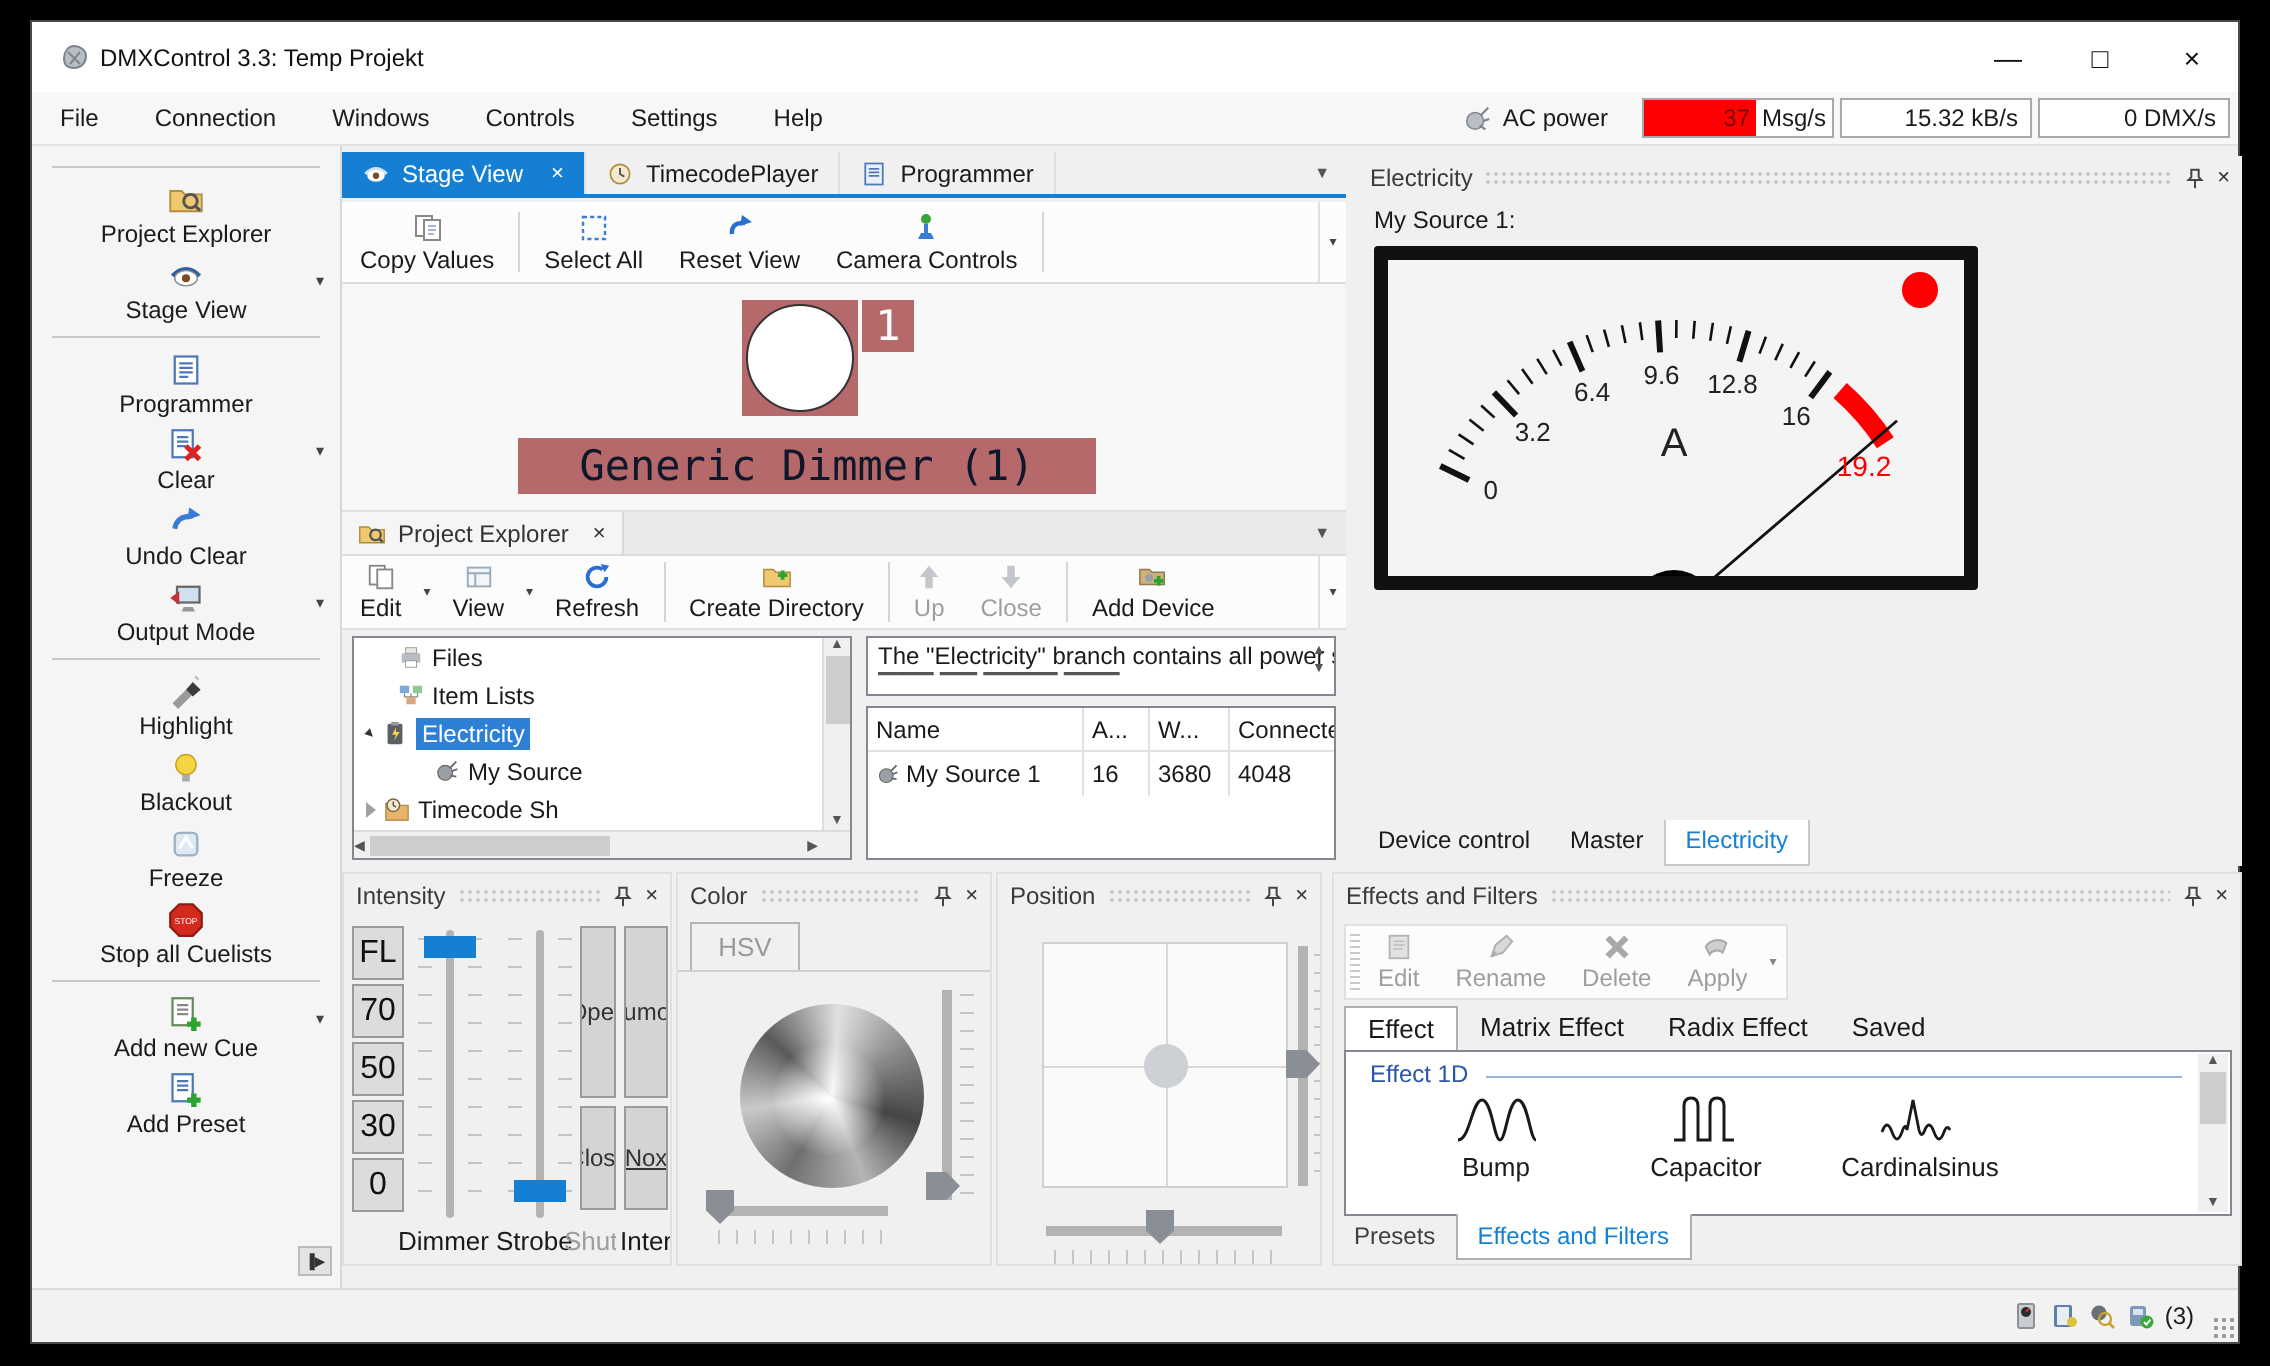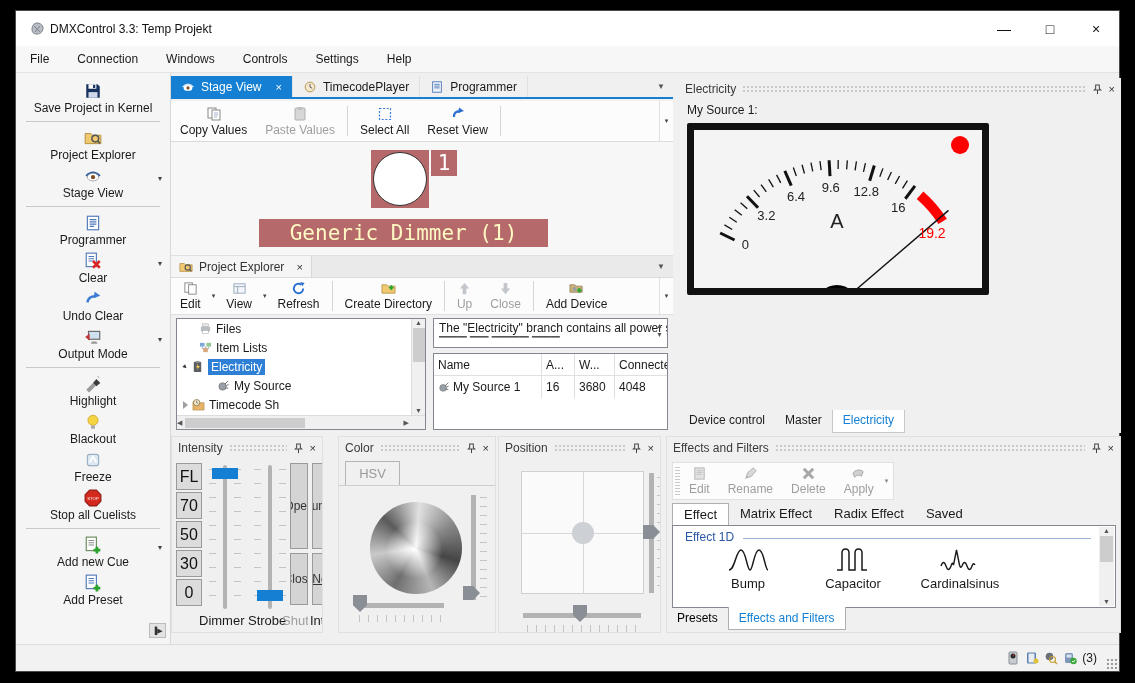--- a/index.html
+++ b/index.html
@@ -45,21 +45,21 @@
   .tbitem svg { margin-bottom:1px; }
   .tbitem.disabled { color:#9e9e9e; }
   .tbsep { width:1px; height:30px; background:#d5d5d5; margin:0 3px; }
   .tb-overflow { margin-left:auto; width:14px; height:100%; border-left:1px solid #e0e0e0; display:flex; align-items:center; justify-content:center; font-size:7px; color:#444; }
 
   
   #stage-canvas { position:absolute; left:155px; top:131px; width:502px; height:114px; background:#f7f7f7; border-bottom:1px solid #e0e0e0; overflow:hidden; }
   #fixture-body { position:absolute; left:200px; top:8px; width:58px; height:58px; background:#b5696b; }
   #fixture-circle { position:absolute; left:2px; top:2px; width:54px; height:54px; border-radius:50%; background:#fff; border:1px solid #333; }
   #fixture-num { position:absolute; left:260px; top:8px; width:26px; height:26px; background:#b5696b; color:#fff; font-family:"DejaVu Sans Mono", monospace; font-size:21px; text-align:center; line-height:26px; }
-  #fixture-name { position:absolute; left:88px; top:77px; width:289px; height:28px; background:#b5696b; color:#fef9c3; font-family:"DejaVu Sans Mono", monospace; font-size:21px; line-height:28px; text-align:center; white-space:nowrap; }
+  #fixture-name { position:absolute; left:88px; top:77px; width:289px; height:28px; background:#b5696b; color:#0f172a; font-family:"DejaVu Sans Mono", monospace; font-size:21px; line-height:28px; text-align:center; white-space:nowrap; }
 
   
   #pe-panel { position:absolute; left:155px; top:245px; width:502px; height:179px; background:#f0f0f0; }
   #pe-tabrow { height:22px; display:flex; align-items:center; background:#eaeaea; border-bottom:1px solid #dcdcdc; font-size:12px; color:#333; }
   #pe-tab { display:flex; align-items:center; gap:6px; padding:0 8px; height:100%; background:#f5f5f5; border-right:1px solid #d8d8d8; }
   #pe-tab .close { font-size:11px; margin-left:6px; }
   #pe-toolbar { height:37px; background:#fcfcfc; border-bottom:1px solid #e0e0e0; display:flex; align-items:center; }
   #pe-content { position:relative; height:118px; }
   #pe-tree { position:absolute; left:5px; top:3px; width:250px; height:112px; background:#fff; border:1px solid #828790; font-size:12px; color:#1a1a1a; overflow:hidden; }
   .tree-row { display:flex; align-items:center; height:19px; gap:4px; white-space:nowrap; }
@@ -86,21 +86,21 @@
   #elec-source { font-size:12px; color:#1a1a1a; padding:3px 8px 6px; }
   #meter { position:relative; margin-left:8px; width:302px; height:172px; background:#f4f4f4; border:7px solid #111; border-radius:2px; }
   #elec-tabs { position:absolute; left:0; bottom:0; height:23px; display:flex; font-size:12px; }
   .etab { padding:3px 10px; color:#1a1a1a; }
   .etab.active { background:#fff; color:#1580d3; border:1px solid #c8c8c8; border-top:none; }
 
   
   .bpanel { position:absolute; top:425px; height:197px; background:#f0f0f0; border:1px solid #e0e0e0; overflow:hidden; }
 
   
-  #int-panel { left:155px; width:152px; }
+  #int-panel { left:155px; width:165px; }
   .preset-btn { width:26px; height:27px; background:#dcdcdc; border:1px solid #9a9a9a; font-size:16px; color:#111; display:flex; align-items:center; justify-content:center; margin-bottom:2px; }
   .vslider-track { position:absolute; width:4px; background:#b3b3b3; border-radius:2px; }
   .vticks { position:absolute; width:7px; background:repeating-linear-gradient(to bottom, #c4c4c4 0 1px, transparent 1px 14px); }
   .hthumb-blue { position:absolute; width:26px; height:11px; background:#1580d3; }
   .tallbtn { position:absolute; background:#d4d4d4; border:1px solid #9a9a9a; font-size:12px; color:#333; display:flex; align-items:center; justify-content:center; overflow:hidden; }
   .int-label { position:absolute; bottom:4px; font-size:13px; color:#1a1a1a; white-space:nowrap; }
   .int-label.dim { color:#9e9e9e; }
 
   
   #color-panel { left:322px; width:158px; }
@@ -130,21 +130,21 @@
   .fxtab { padding:3px 11px; }
   .fxtab.active { background:#fff; border:1px solid #b0b0b0; border-bottom:none; }
   #fx-box { position:absolute; left:5px; top:88px; width:444px; height:83px; background:#fff; border:1px solid #828790; }
   #fx-group-title { position:absolute; left:12px; top:4px; font-size:12px; color:#2a56a5; background:#fff; padding-right:8px; }
   #fx-group-line { position:absolute; left:70px; right:24px; top:12px; height:1px; background:#9db4d8; }
   .fx-item { position:absolute; top:18px; width:110px; text-align:center; font-size:13px; color:#1a1a1a; }
   .fx-item svg { margin:0 auto 2px; }
   #fx-vscroll { position:absolute; right:1px; top:1px; width:15px; height:79px; background:#f0f0f0; font-size:7px; color:#555; text-align:center; }
   #fx-vthumb { width:13px; height:26px; background:#cdcdcd; margin:2px auto; }
   #fx-bottom-tabs { position:absolute; left:0px; bottom:2px; display:flex; font-size:12px; }
-  .fxb { padding:4px 10px; color:#000000; }
+  .fxb { padding:4px 10px; color:#404040; }
   .fxb.active { background:#fff; color:#1580d3; border:1px solid #b0b0b0; border-top:none; }
 
   
   #statusbar { position:absolute; left:0; bottom:0; width:100%; height:27px; background:#f2f2f2; border-top:1px solid #dcdcdc; display:flex; align-items:center; justify-content:flex-end; padding-right:22px; gap:5px; font-size:12px; color:#1a1a1a; }
   #grip { position:absolute; right:2px; bottom:2px; width:11px; height:11px; background-image:radial-gradient(#9a9a9a 1px, transparent 1.2px); background-size:4px 4px; }
 </style>
 </head>
 <body>
 
 <div id="app">
@@ -164,32 +164,38 @@
     </div>
   </div>
 
   <div id="menubar">
     <div class="menu-item">File</div>
     <div class="menu-item">Connection</div>
     <div class="menu-item">Windows</div>
     <div class="menu-item">Controls</div>
     <div class="menu-item">Settings</div>
     <div class="menu-item">Help</div>
+    <div id="menu-right">
+      <span id="acpower">
+        <svg width="15" height="15" viewBox="0 0 16 16">
+            <circle cx="7" cy="9" r="4.5" fill="#b9bec5" stroke="#7d848c" stroke-width=".8"></circle>
+            <path d="M10 6l4-4M11.5 9l3-1M9.5 11.5l3 2" stroke="#7d848c" stroke-width="1.2" fill="none"></path>
+          </svg>
+        <span>AC power</span>
+      </span>
+      <div class="statbox" id="msgbox">
+        <span id="msg-red">37</span>
+        <span id="msg-unit">Msg/s</span>
+      </div>
+      <div class="statbox">15.32 kB/s</div>
+      <div class="statbox">0 DMX/s</div>
+    </div>
   </div>
 
   <div id="sidebar">
-    <div class="sb-item">
-      <svg width="18" height="18" viewBox="0 0 16 16">
-          <path d="M2 2h10l2 2v10H2z" fill="#16325c"></path>
-          <rect x="4" y="2" width="7" height="4" fill="#fff"></rect>
-          <rect x="8" y="2.6" width="2" height="2.8" fill="#16325c"></rect>
-          <rect x="4" y="9" width="8" height="5" fill="#cfd8ea"></rect>
-        </svg>
-      <div>Save Project in Kernel</div>
-    </div>
     <div class="sb-sep"></div>
     <div class="sb-item">
       <svg width="18" height="18" viewBox="0 0 16 16">
           <path d="M1 4h5l1.5 1.5H15V13H1z" fill="#f0c870" stroke="#b08d3e" stroke-width=".8"></path>
           <circle cx="10" cy="8.5" r="3" fill="none" stroke="#555" stroke-width="1.3"></circle>
           <path d="M12.2 10.7l2 2" stroke="#555" stroke-width="1.5"></path>
         </svg>
       <div>Project Explorer</div>
     </div>
     <div class="sb-item">
@@ -314,40 +320,41 @@
 
   <div id="stage-toolbar">
     <div class="tbitem">
       <svg width="16" height="16" viewBox="0 0 16 16">
           <rect x="2" y="2" width="8" height="10" fill="#fff" stroke="#888"></rect>
           <rect x="6" y="4" width="8" height="10" fill="#fff" stroke="#888"></rect>
           <path d="M8 7h4M8 9h4M8 11h3" stroke="#a8b4cc" fill="none"></path>
         </svg>
       <span>Copy Values</span>
     </div>
-    <div class="tbitem disabled">
-      <svg width="16" height="16" viewBox="0 0 16 16">
-          <rect x="3" y="2" width="10" height="12" rx="1" fill="#d7d7d7" stroke="#b0b0b0"></rect>
-          <rect x="6" y="1" width="4" height="3" fill="#c0c0c0"></rect>
-        </svg>
-      <span>Paste Values</span>
-    </div>
     <div class="tbsep"></div>
     <div class="tbitem">
       <svg width="16" height="16" viewBox="0 0 16 16">
           <rect x="2.5" y="2.5" width="11" height="11" fill="none" stroke="#3a7bd5" stroke-dasharray="2 1.6" stroke-width="1.2"></rect>
         </svg>
       <span>Select All</span>
     </div>
     <div class="tbitem">
       <svg width="16" height="16" viewBox="0 0 16 16">
           <path d="M4 11 Q3.5 5 10.5 5.5" fill="none" stroke="#2a6fd0" stroke-width="2.2"></path>
           <path d="M9 1.5l5 3.5-6 2z" fill="#2a6fd0"></path>
         </svg>
       <span>Reset View</span>
+    </div>
+    <div class="tbitem">
+      <svg width="16" height="16" viewBox="0 0 16 16">
+          <circle cx="8" cy="3.5" r="2.5" fill="#3aa33a"></circle>
+          <path d="M8 6v5" stroke="#3a7bd5" stroke-width="2"></path>
+          <path d="M4 13.5h8l-1.5-3h-5z" fill="#3a7bd5"></path>
+        </svg>
+      <span>Camera Controls</span>
     </div>
     <div class="tbsep"></div>
     <div class="tb-overflow">▾</div>
   </div>
 
   <div id="stage-canvas">
     <div id="fixture-body">
         <div id="fixture-circle"></div>
       </div>
     <div id="fixture-num">1</div>

